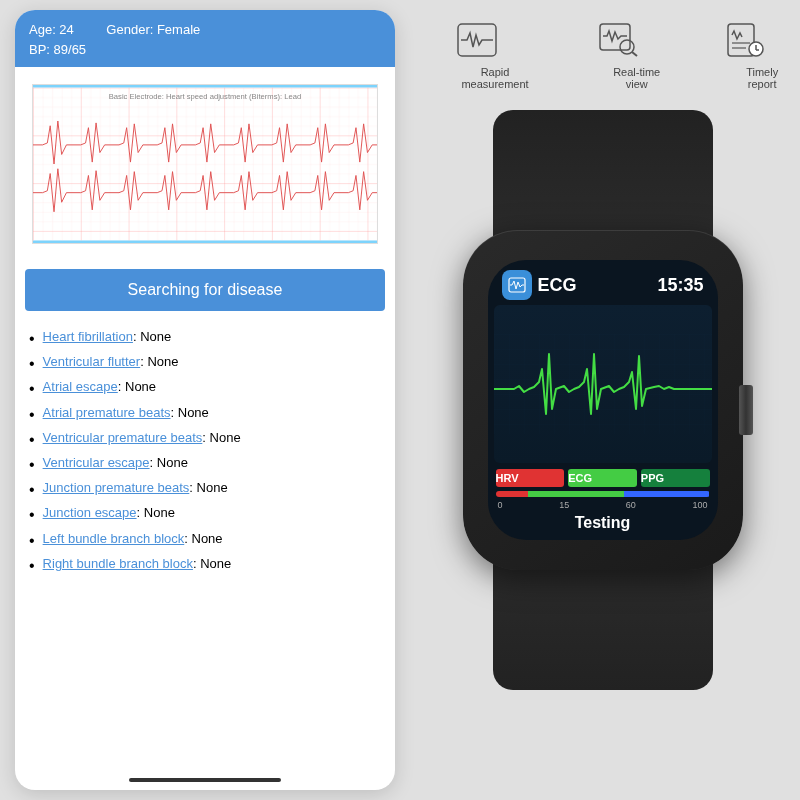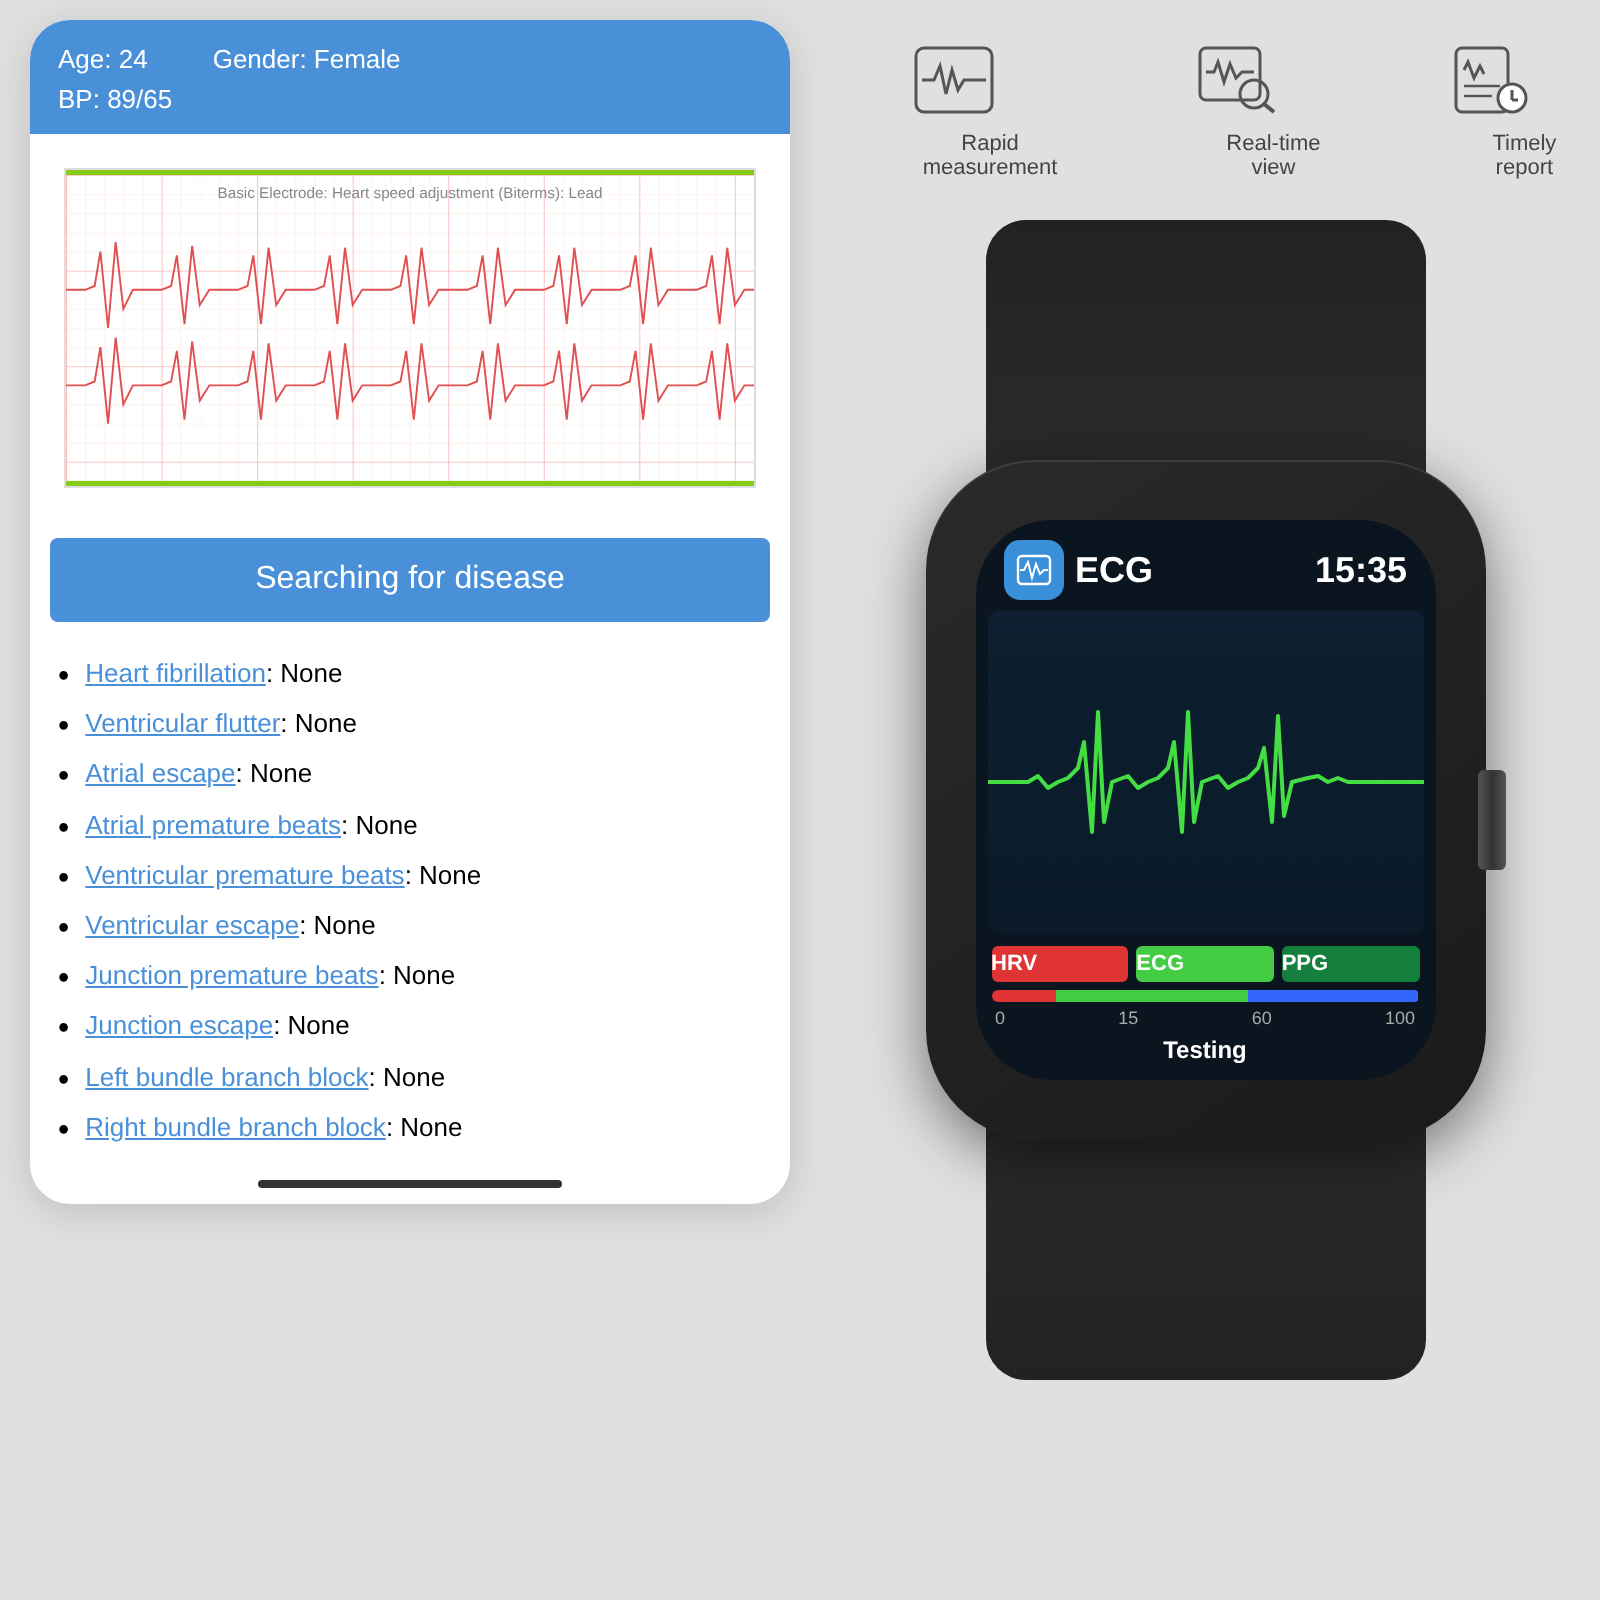--- a/index.html
+++ b/index.html
@@ -17,40 +17,40 @@
       width: 800px;
       height: 800px;
       display: flex;
       background: #e0e0e0;
       position: relative;
     }
 
     
     .phone-panel {
       width: 380px;
-      height: 592px;
+      height: 780px;
       background: white;
       border-radius: 20px;
       margin: 10px 10px 10px 15px;
       overflow: hidden;
       box-shadow: 0 4px 20px rgba(0,0,0,0.15);
       display: flex;
       flex-direction: column;
     }
 
     .phone-header {
       background: #4a90d9;
       color: white;
       padding: 10px 14px 8px;
       font-size: 13px;
       line-height: 1.5;
     }
 
     .ecg-chart-area {
-      background: #84cc16;
+      background: #7dd3fc;
       flex: 0 0 160px;
       border: 1px solid #ddd;
       margin: 17px;
       position: relative;
       overflow: hidden;
     }
 
     .ecg-svg {
       width: 100%;
       height: 100%;
@@ -307,21 +307,21 @@
       margin-bottom: 4px;
     }
 
     .prog-label {
       color: #aaa;
       font-size: 9px;
     }
 
     .watch-status {
       color: white;
-      font-size: 12px;
+      font-size: 16px;
       font-weight: bold;
       text-align: center;
     }
 
     .top-bar-left {
       display: flex;
       align-items: center;
     }
   </style>
 </head>

